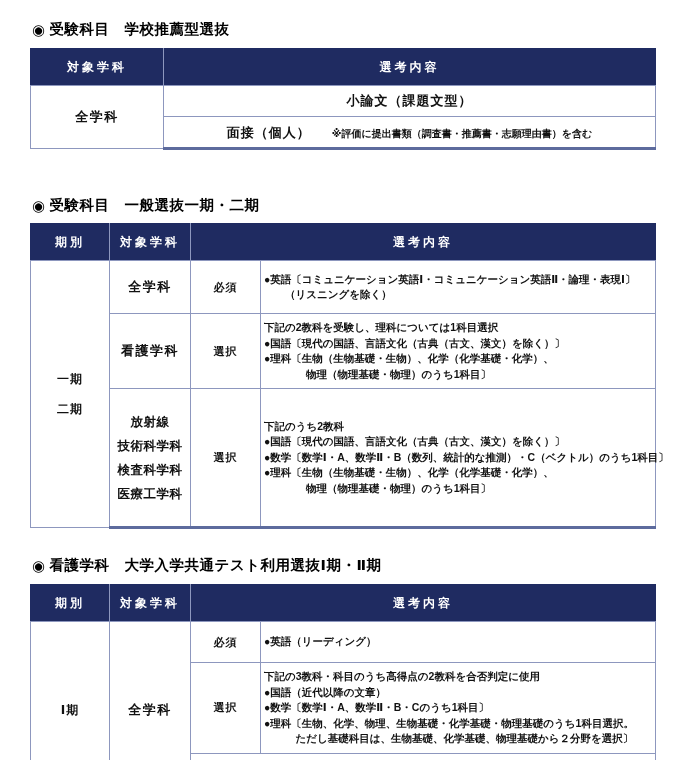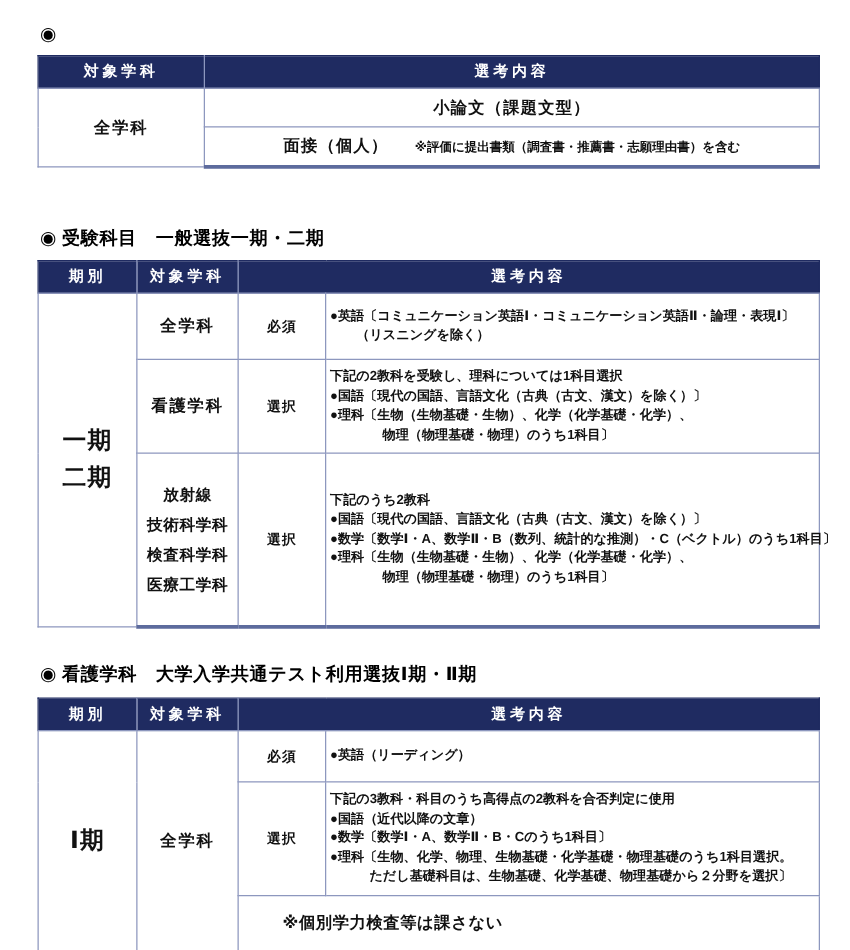--- a/index.html
+++ b/index.html
@@ -19,57 +19,58 @@
   .sec-title .bullet { font-size:15px; line-height:1; }
   .mt-first  { margin:0 0 9px 2px; }
   .mt-second { margin:46px 0 8px 2px; }
   .mt-third  { margin:27px 0 9px 2px; }
 
   table { border-collapse:collapse; width:625px; table-layout:fixed; }
   th, td { border:1.5px solid var(--border,#8d97be); }
   thead th {
     background:var(--header-bg,#1f2b61); color:var(--header-text,#ffffff);
     font-size:12px; font-weight:700; letter-spacing:3px;
-    height:26px; text-align:center;
+    height:37px; text-align:center;
     border-top-color:var(--header-bg,#1f2b61);
   }
   thead th:first-child { border-left-color:var(--header-bg,#1f2b61); }
   thead th:last-child  { border-right-color:var(--header-bg,#1f2b61); }
   tbody tr:last-child > td { border-bottom:3px solid var(--table-bottom,#5d6b9d); }
   td { vertical-align:middle; background:#fff; }
 
   tr.rh31 > td { height:31px; }
   tr.rh32 > td { height:32px; }
   tr.rh53 > td { height:53px; }
   tr.rh70 > td { height:70px; }
   tr.rh111 > td { height:139px; }
   tr.rh41 > td { height:41px; }
   tr.rh90 > td { height:90px; }
   tr.rh45 > td { height:45px; }
 
   td.center { text-align:center; }
   td.dept   { text-align:center; font-size:13px; letter-spacing:1.5px; }
   td.dept-multi { text-align:center; font-size:12.5px; letter-spacing:0.5px;
                   white-space:pre-line; line-height:24px; }
-  td.period { text-align:center; font-size:19px; letter-spacing:1px;
+  td.period { text-align:center; font-size:12px; letter-spacing:1px;
               white-space:pre-line; line-height:30px; }
   td.type   { text-align:center; font-size:11px; letter-spacing:1px; }
   td.content { font-size:10.5px; line-height:15.5px;
                padding:6px 3px 6px 3px; white-space:pre; }
   .t1-main { font-size:13px; letter-spacing:1px; }
   .t1-note { font-size:10px; letter-spacing:0; margin-left:21px; }
   td.note-cell { padding-left:35px; font-size:13px; letter-spacing:0.5px; }
 </style>
 </head>
 <body>
 
 <div class="page">
 
   <h2 class="sec-title mt-first">
     <span class="bullet">◉</span>
+    <span>受験科目　学校推薦型選抜</span>
   </h2>
   <table>
     <colgroup>
         <col style="width:133px">
         <col style="width:492px">
       </colgroup>
     <thead>
       <tr>
         <th>対象学科</th>
         <th>選考内容</th>

